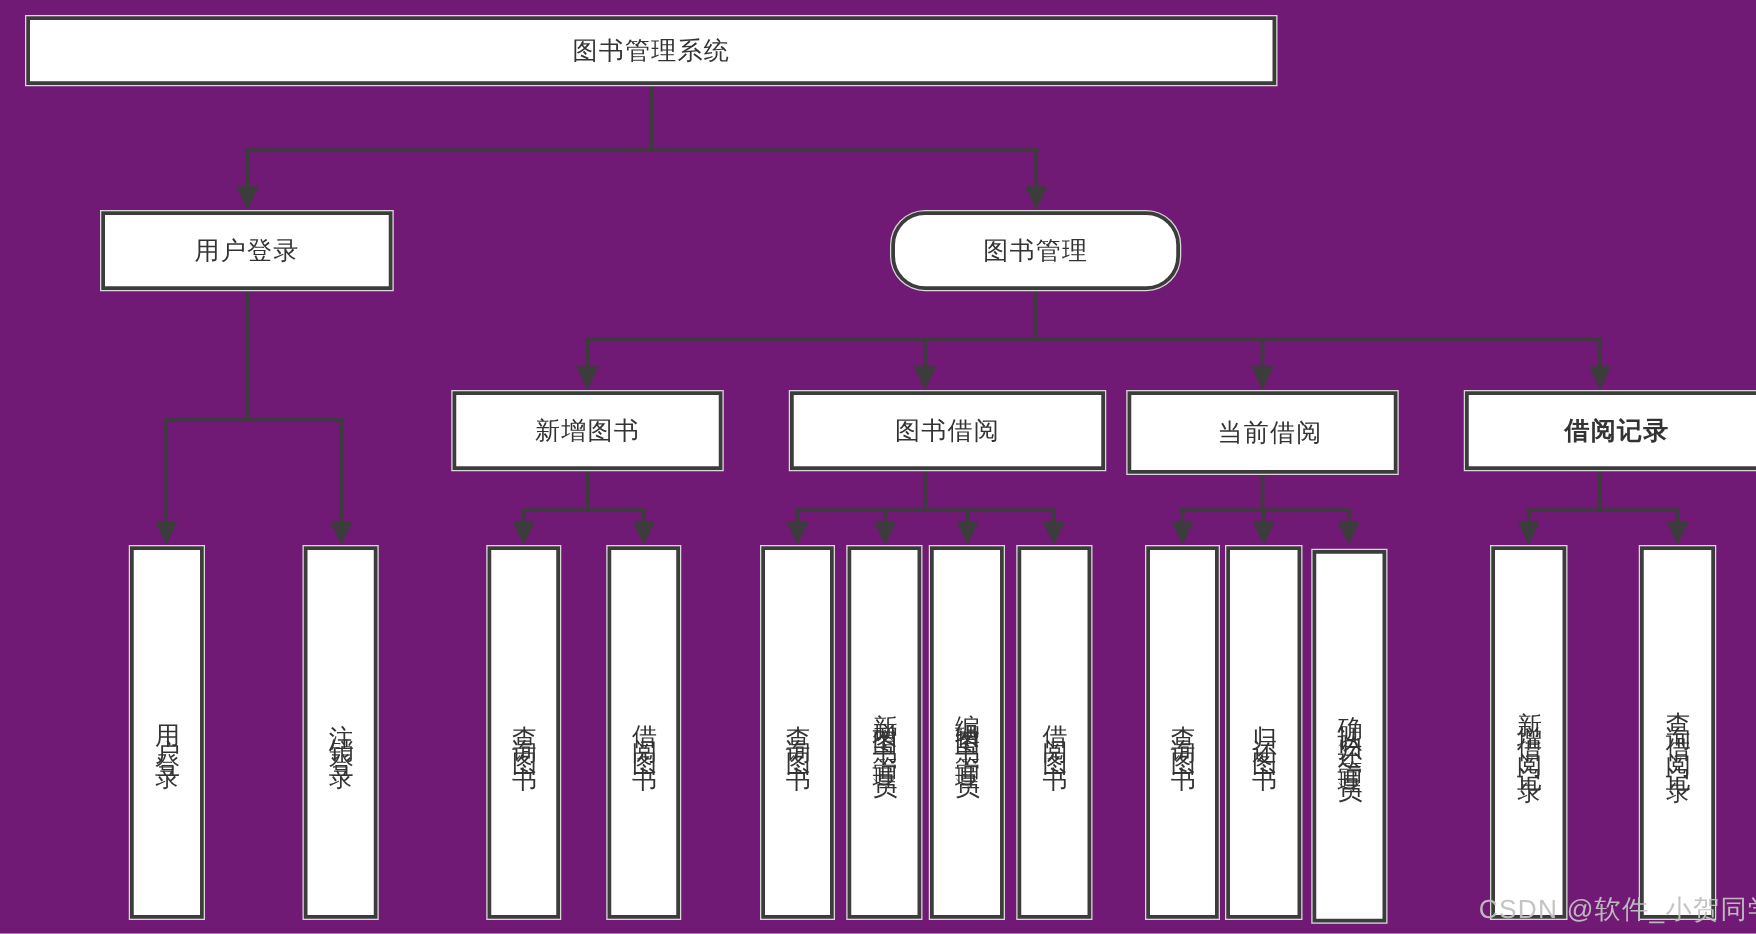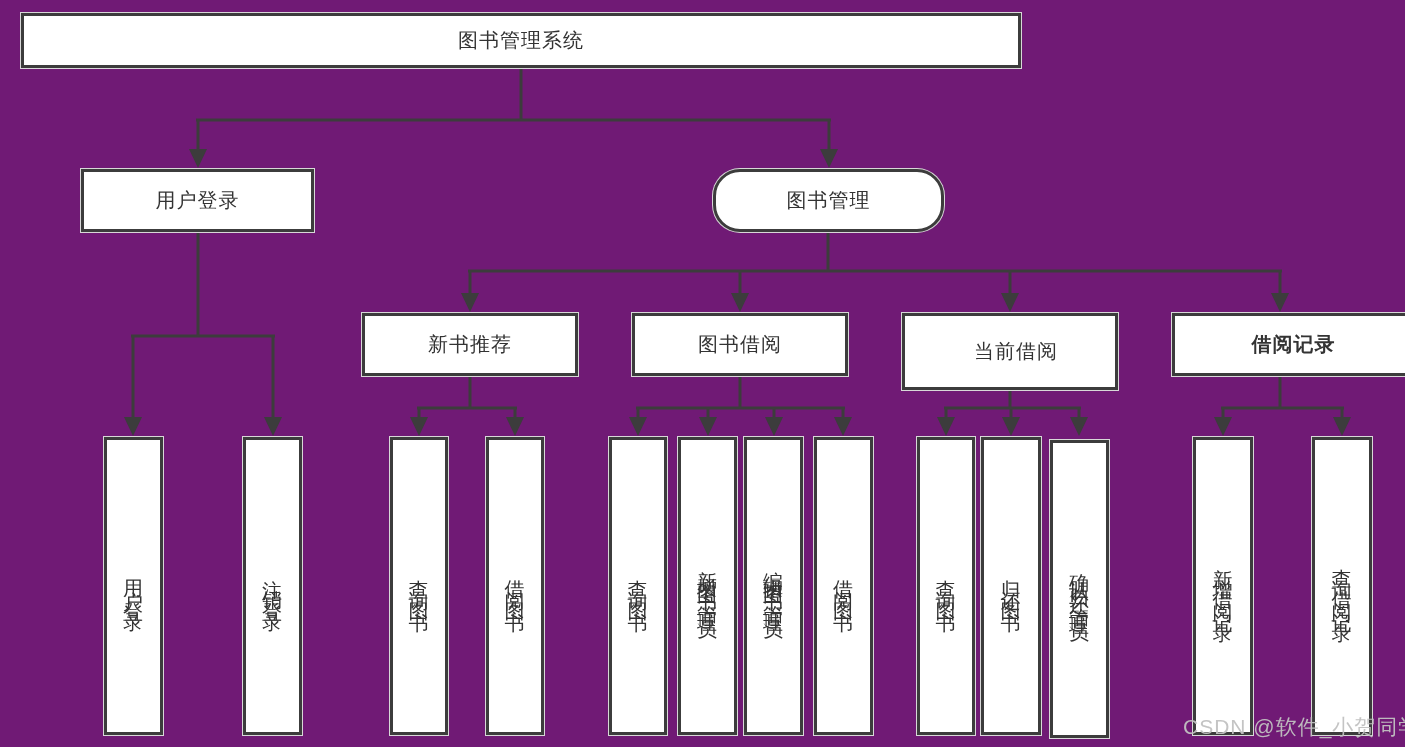--- a/index.html
+++ b/index.html
@@ -124,26 +124,26 @@
   </div>
 
   <div class="box" style="left:81px; top:169px; width:233px; height:63px;">
     <span>用户登录</span>
   </div>
   <div class="box" style="left:713px; top:169px; width:231px; height:63px;border-radius:27px;">
     <span>图书管理</span>
   </div>
 
   <div class="box" style="left:362px; top:313px; width:216px; height:63px;">
-    <span>新书推荐</span>
+    <span>新增图书</span>
   </div>
-  <div class="box" style="left:632px; top:313px; width:216px; height:63px;text-align:center;">
+  <div class="box" style="left:632px; top:313px; width:252px; height:63px;text-align:center;">
     <span>图书借阅</span>
   </div>
-  <div class="box" style="left:902px; top:313px; width:216px; height:77px;padding-left:12px;">
+  <div class="box" style="left:902px; top:313px; width:216px; height:66px;padding-left:12px;">
     <span>当前借阅</span>
   </div>
   <div class="box" style="left:1172px; top:313px; width:243px; height:63px;font-weight:bold;">
     <span>借阅记录</span>
   </div>
 
   <div class="box leaf" style="left:104px; top:437px; width:59px; height:298px;">
     <span class="vtext">用户登录</span>
   </div>
   <div class="box leaf" style="left:243px; top:437px; width:59px; height:298px;">

